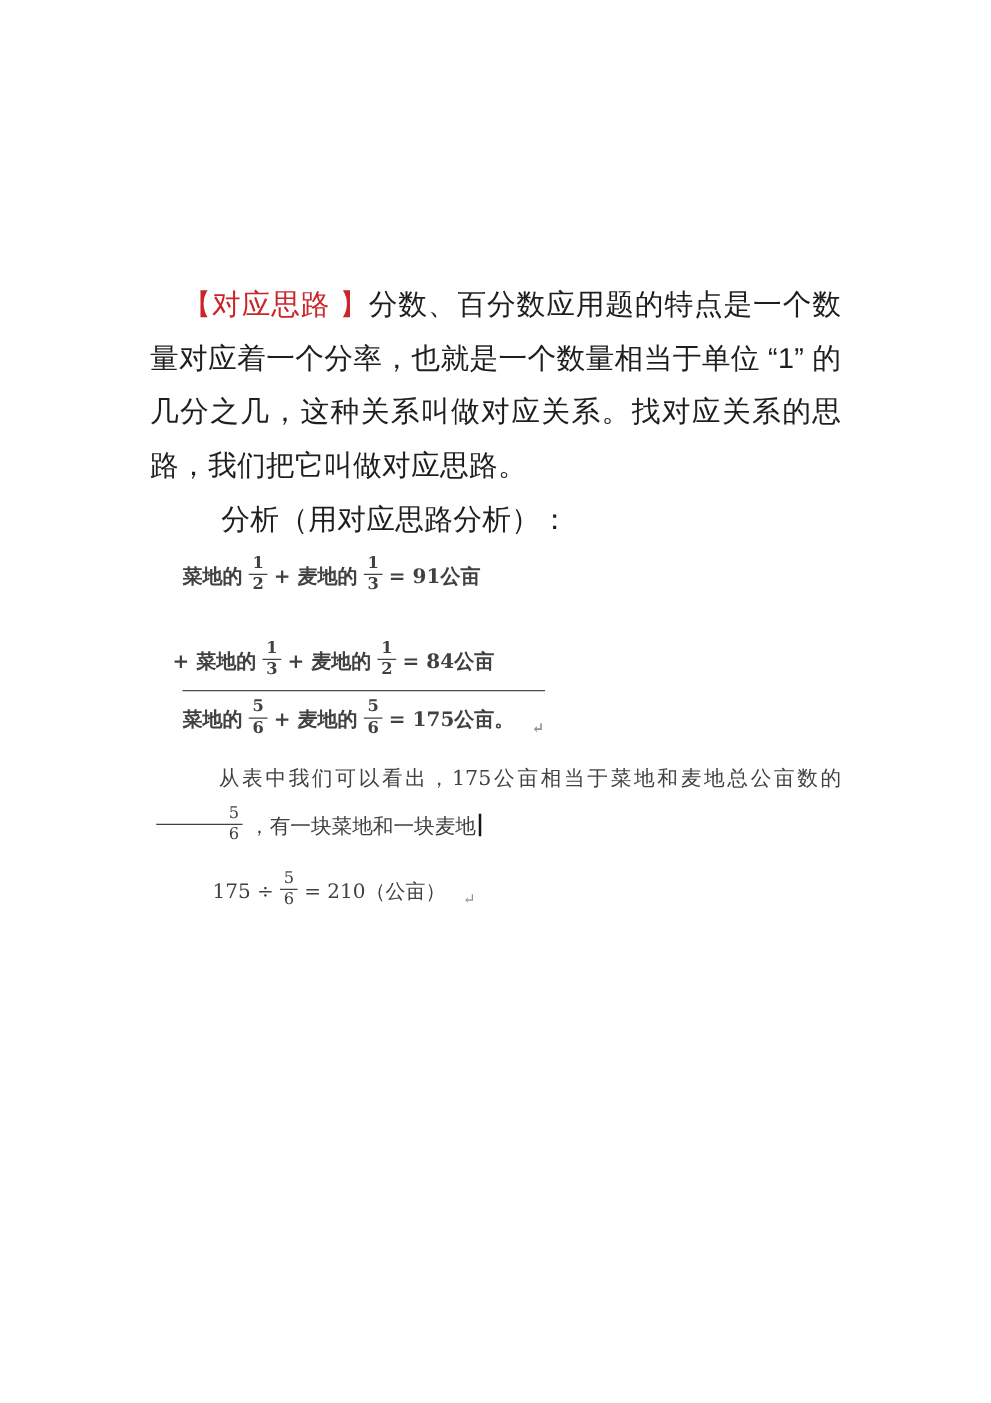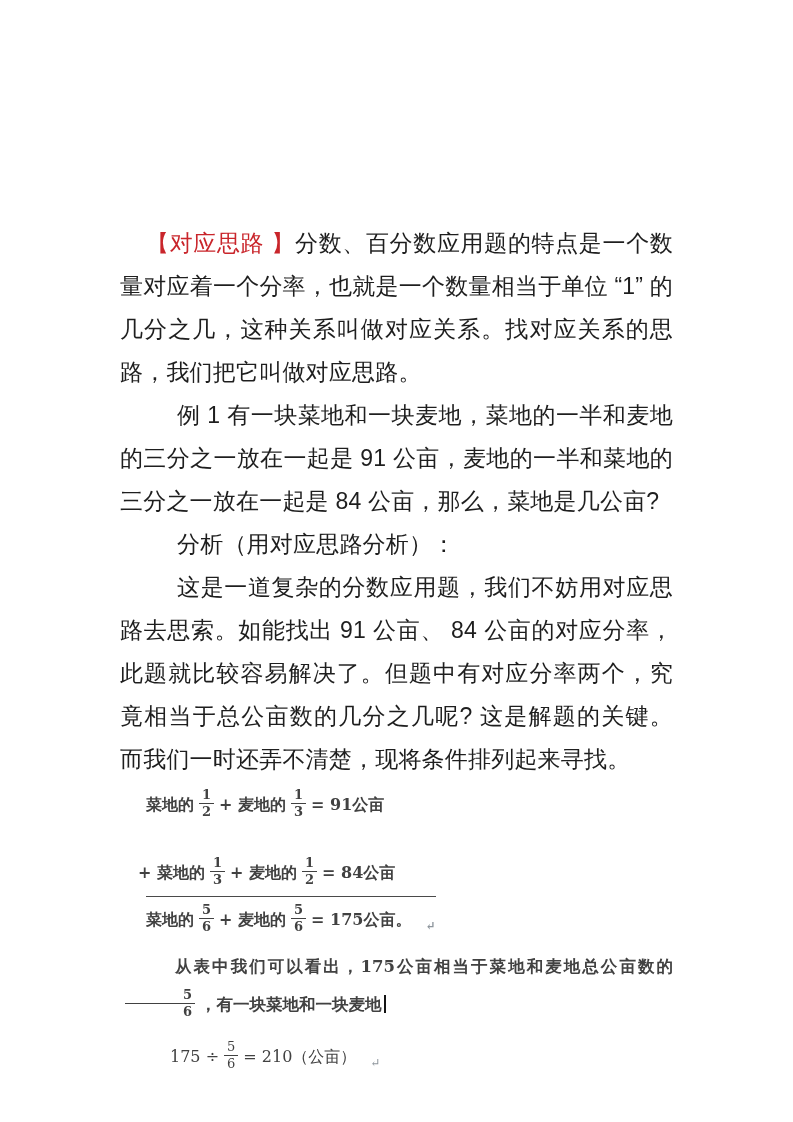--- a/index.html
+++ b/index.html
@@ -67,21 +67,20 @@
   }
   .frac .den { display: block; padding-top: 1px; }
 
   
   .p5 {
     margin-top: 6px;
     font-size: 16.5px;
     line-height: 38px;
     text-indent: 55px;
     text-align: justify;
-    font-weight: bold;
   }
   .cursor {
     display: inline-block;
     width: 2px; height: 18px;
     background: #141414;
     vertical-align: -3px;
     margin-left: 2px;
   }
 
   
@@ -99,25 +98,23 @@
     filter: none;
   }
 </style>
 </head>
 <body>
 
 <div class="page">
 
   <p class="para indent-sm"><span class="red">【对应思路 】</span><span>分数、百分数应用题的特点是一个数量对应着一个分率，也就是一个数量相当于单位 “1” 的几分之几，这种关系叫做对应关系。找对应关系的思路，我们把它叫做对应思路。</span></p>
 
-  <p class="para indent-lg"><span>例 1  有一块菜地和一块麦地，菜地的一半和麦地的三分之一放在一起是 91 公亩，麦地的一半和菜地的三分之一放在一起是 84 公亩，那么，菜地是几公亩?</span></p>
 
   <p class="para indent-lg"><span>分析（用对应思路分析）：</span></p>
 
-  <p class="para indent-lg"><span>这是一道复杂的分数应用题，我们不妨用对应思路去思索。如能找出 91 公亩、 84 公亩的对应分率，此题就比较容易解决了。但题中有对应分率两个，究竟相当于总公亩数的几分之几呢? 这是解题的关键。而我们一时还弄不清楚，现将条件排列起来寻找。</span></p>
 
   <div class="eq-block scan">
 
     <div class="eq-row"><span>菜地的</span><span class="frac"><span class="num">1</span><span class="den">2</span></span><span>+ 麦地的</span><span class="frac"><span class="num">1</span><span class="den">3</span></span><span>= 91公亩</span></div>
 
     <div class="eq-row eq-row-2"><span>+ 菜地的</span><span class="frac"><span class="num">1</span><span class="den">3</span></span><span>+ 麦地的</span><span class="frac"><span class="num">1</span><span class="den">2</span></span><span>= 84公亩</span></div>
 
     <div class="eq-rule"></div>
 
     <div class="eq-row"><span>菜地的</span><span class="frac"><span class="num">5</span><span class="den">6</span></span><span>+ 麦地的</span><span class="frac"><span class="num">5</span><span class="den">6</span></span><span>= 175公亩。</span><span class="pmark">↵</span></div>

